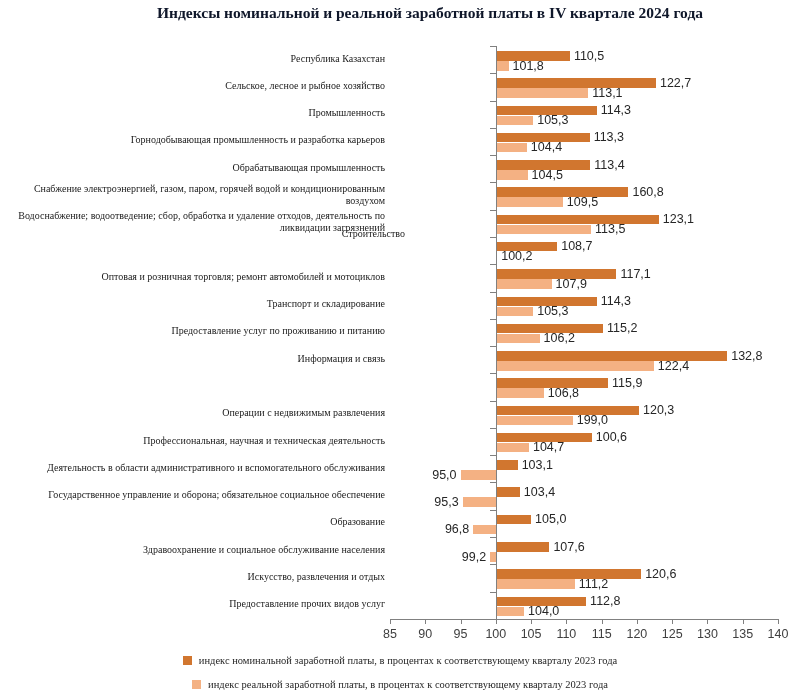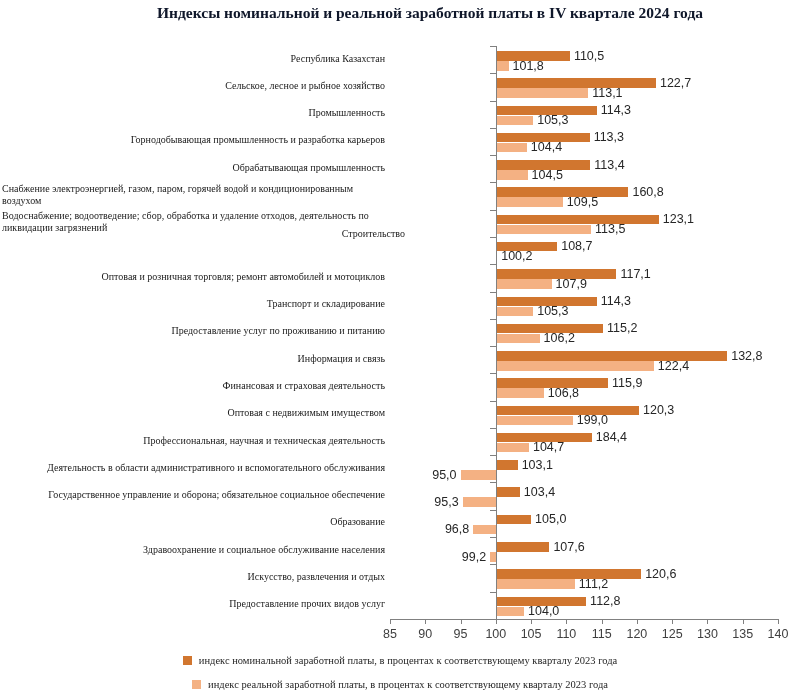--- a/index.html
+++ b/index.html
@@ -11,21 +11,21 @@
   .chart-title{
     position:absolute;top:4px;left:60px;width:740px;
     text-align:center;font-family:"Liberation Serif",serif;
     font-size:15.5px;font-weight:bold;color:#0f172a;
   }
   #chart{position:absolute;inset:0;}
   .cat-label{
     position:absolute;left:0;display:flex;align-items:center;justify-content:flex-end;
     font-family:"Liberation Serif",serif;font-size:10px;color:#1a1a1a;line-height:12px;
   }
-  .cat-label .inner{display:inline-block;max-width:383px;text-align:left;}
+  .cat-label .inner{display:inline-block;max-width:383px;text-align:right;}
   .bar{position:absolute;}
   .vline,.hline,.tick{position:absolute;background:#808080;}
   .val-label{
     position:absolute;font-family:"Liberation Sans",sans-serif;
     font-size:12.5px;color:#262626;line-height:16px;white-space:nowrap;
   }
   .axis-num{
     position:absolute;width:34px;text-align:center;
     font-family:"Liberation Sans",sans-serif;font-size:12.5px;color:#404040;
   }
@@ -131,41 +131,38 @@
       <div class="val-label" style="top: 330.3px; left: 543.556px;">106,2</div>
       <div class="tick" style="left: 489.818px; top: 318.8px; width: 6px; height: 1px;"></div>
       <div class="cat-label" style="top: 345.08px; width: 385px; height: 27.28px;">
         <span class="inner">Информация и связь</span>
       </div>
       <div class="bar" style="left: 495.818px; top: 351.08px; width: 231.389px; height: 9.5px; background: rgb(209, 118, 47);"></div>
       <div class="val-label" style="top: 347.58px; left: 731.207px;">132,8</div>
       <div class="bar" style="left: 495.818px; top: 361.08px; width: 158.022px; height: 9.5px; background: rgb(244, 177, 131);"></div>
       <div class="val-label" style="top: 357.58px; left: 657.84px;">122,4</div>
       <div class="tick" style="left: 489.818px; top: 346.08px; width: 6px; height: 1px;"></div>
-      <div class="cat-label" style="top: 372.36px; width: 385px; height: 27.28px;">
-        <span class="inner">Финансовая и страховая деятельность</span>
-      </div>
       <div class="bar" style="left: 495.818px; top: 378.36px; width: 112.167px; height: 9.5px; background: rgb(209, 118, 47);"></div>
       <div class="val-label" style="top: 374.86px; left: 611.985px;">115,9</div>
       <div class="bar" style="left: 495.818px; top: 388.36px; width: 47.9709px; height: 9.5px; background: rgb(244, 177, 131);"></div>
       <div class="val-label" style="top: 384.86px; left: 547.789px;">106,8</div>
       <div class="tick" style="left: 489.818px; top: 373.36px; width: 6px; height: 1px;"></div>
       <div class="cat-label" style="top: 399.64px; width: 385px; height: 27.28px;">
-        <span class="inner">Оптовая с недвижимым  имуществом</span>
+        <span class="inner">Операции с недвижимым  развлечения</span>
       </div>
       <div class="bar" style="left: 495.818px; top: 405.64px; width: 143.207px; height: 9.5px; background: rgb(209, 118, 47);"></div>
       <div class="val-label" style="top: 402.14px; left: 643.025px;">120,3</div>
       <div class="bar" style="left: 495.818px; top: 415.64px; width: 76.8945px; height: 9.5px; background: rgb(244, 177, 131);"></div>
       <div class="val-label" style="top: 412.14px; left: 576.713px;">199,0</div>
       <div class="tick" style="left: 489.818px; top: 400.64px; width: 6px; height: 1px;"></div>
       <div class="cat-label" style="top: 426.92px; width: 385px; height: 27.28px;">
         <span class="inner">Профессиональная, научная и техническая деятельность</span>
       </div>
       <div class="bar" style="left: 495.818px; top: 432.92px; width: 95.9418px; height: 9.5px; background: rgb(209, 118, 47);"></div>
-      <div class="val-label" style="top: 429.42px; left: 595.76px;">184,4</div>
+      <div class="val-label" style="top: 429.42px; left: 595.76px;">100,6</div>
       <div class="bar" style="left: 495.818px; top: 442.92px; width: 33.1564px; height: 9.5px; background: rgb(244, 177, 131);"></div>
       <div class="val-label" style="top: 439.42px; left: 532.975px;">104,7</div>
       <div class="tick" style="left: 489.818px; top: 427.92px; width: 6px; height: 1px;"></div>
       <div class="cat-label" style="top: 454.2px; width: 385px; height: 27.28px;">
         <span class="inner">Деятельность в области административного и вспомогательного обслуживания</span>
       </div>
       <div class="bar" style="left: 495.818px; top: 460.2px; width: 21.8691px; height: 9.5px; background: rgb(209, 118, 47);"></div>
       <div class="val-label" style="top: 456.7px; left: 521.687px;">103,1</div>
       <div class="bar" style="left: 460.545px; top: 470.2px; width: 35.2727px; height: 9.5px; background: rgb(244, 177, 131);"></div>
       <div class="val-label" style="top: 466.7px; left: 396.545px; width: 60px; text-align: right;">95,0</div>

